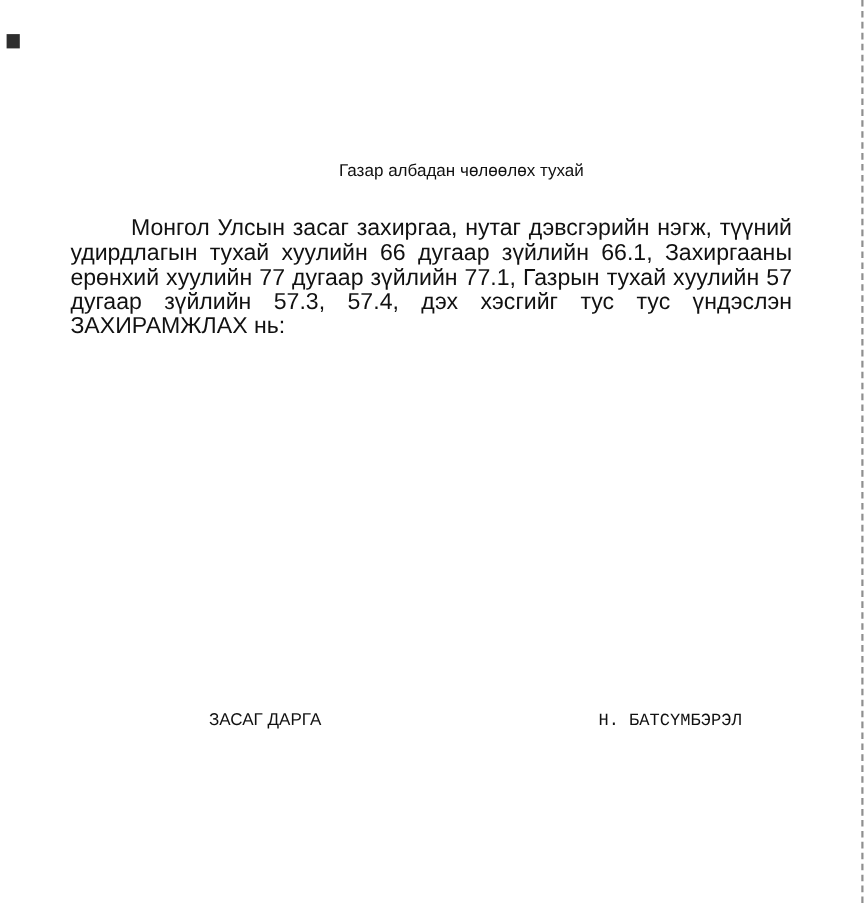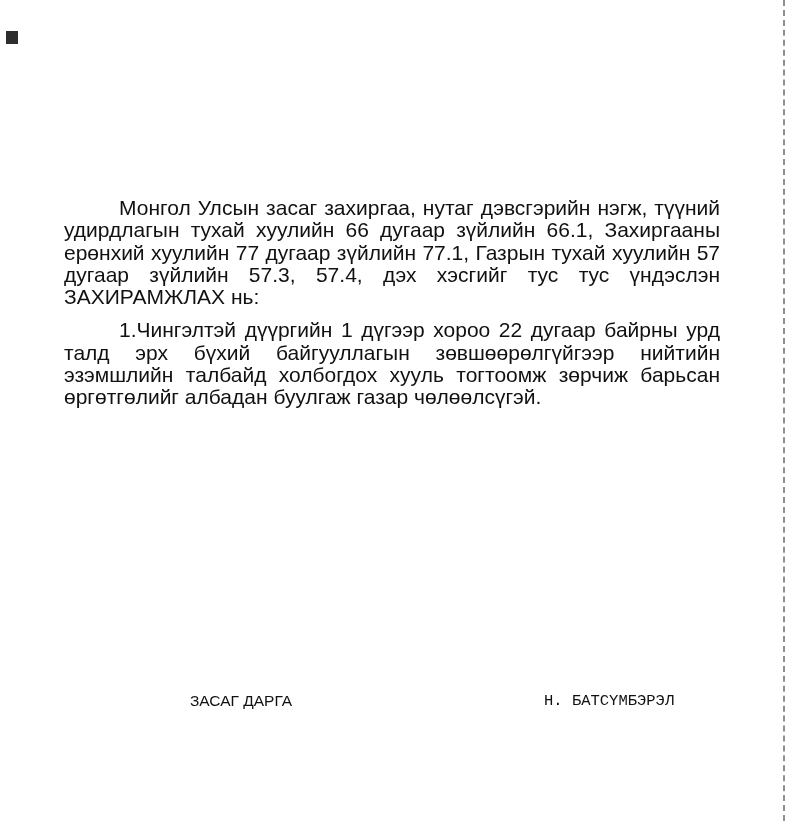--- a/index.html
+++ b/index.html
@@ -55,21 +55,20 @@
     text-align: justify;
     text-indent: 55px;
   }
   .signature-row {
     position: absolute;
     top: 646px;
     left: 64px;
     right: 63px;
     height: 22px;
     font-size: 15.5px;
-    margin-top: 46px;
   }
   .signature-role {
     position: absolute;
     left: 126px;
     top: 0;
     white-space: nowrap;
   }
   .signature-name {
     position: absolute;
     left: 480px;
@@ -78,24 +77,24 @@
     font-family: Liberation Mono, monospace;
   }
 </style>
 </head>
 <body>
 
 <div class="page">
 
   <div class="scan-mark"></div>
 
+  <div class="doc-title">Газар албадан чөлөөлөх тухай</div>
 
   <div class="doc-body">
     <p>Монгол Улсын засаг захиргаа, нутаг дэвсгэрийн нэгж, түүний удирдлагын тухай хуулийн 66 дугаар зүйлийн 66.1, Захиргааны ерөнхий хуулийн 77 дугаар зүйлийн 77.1, Газрын тухай хуулийн 57 дугаар зүйлийн 57.3, 57.4, дэх хэсгийг тус тус үндэслэн ЗАХИРАМЖЛАХ нь:</p>
-    <p>1.Чингэлтэй дүүргийн 1 дүгээр хороо 22 дугаар байрны урд талд эрх бүхий байгууллагын зөвшөөрөлгүйгээр нийтийн эзэмшлийн талбайд холбогдох хууль тогтоомж зөрчиж барьсан өргөтгөлийг албадан буулгаж газар чөлөөлсүгэй.</p>
   </div>
 
   <div class="signature-row">
     <span class="signature-role">ЗАСАГ ДАРГА</span>
     <span class="signature-name">Н. БАТСҮМБЭРЭЛ</span>
   </div>
 
 </div>
 
 </body></html>

